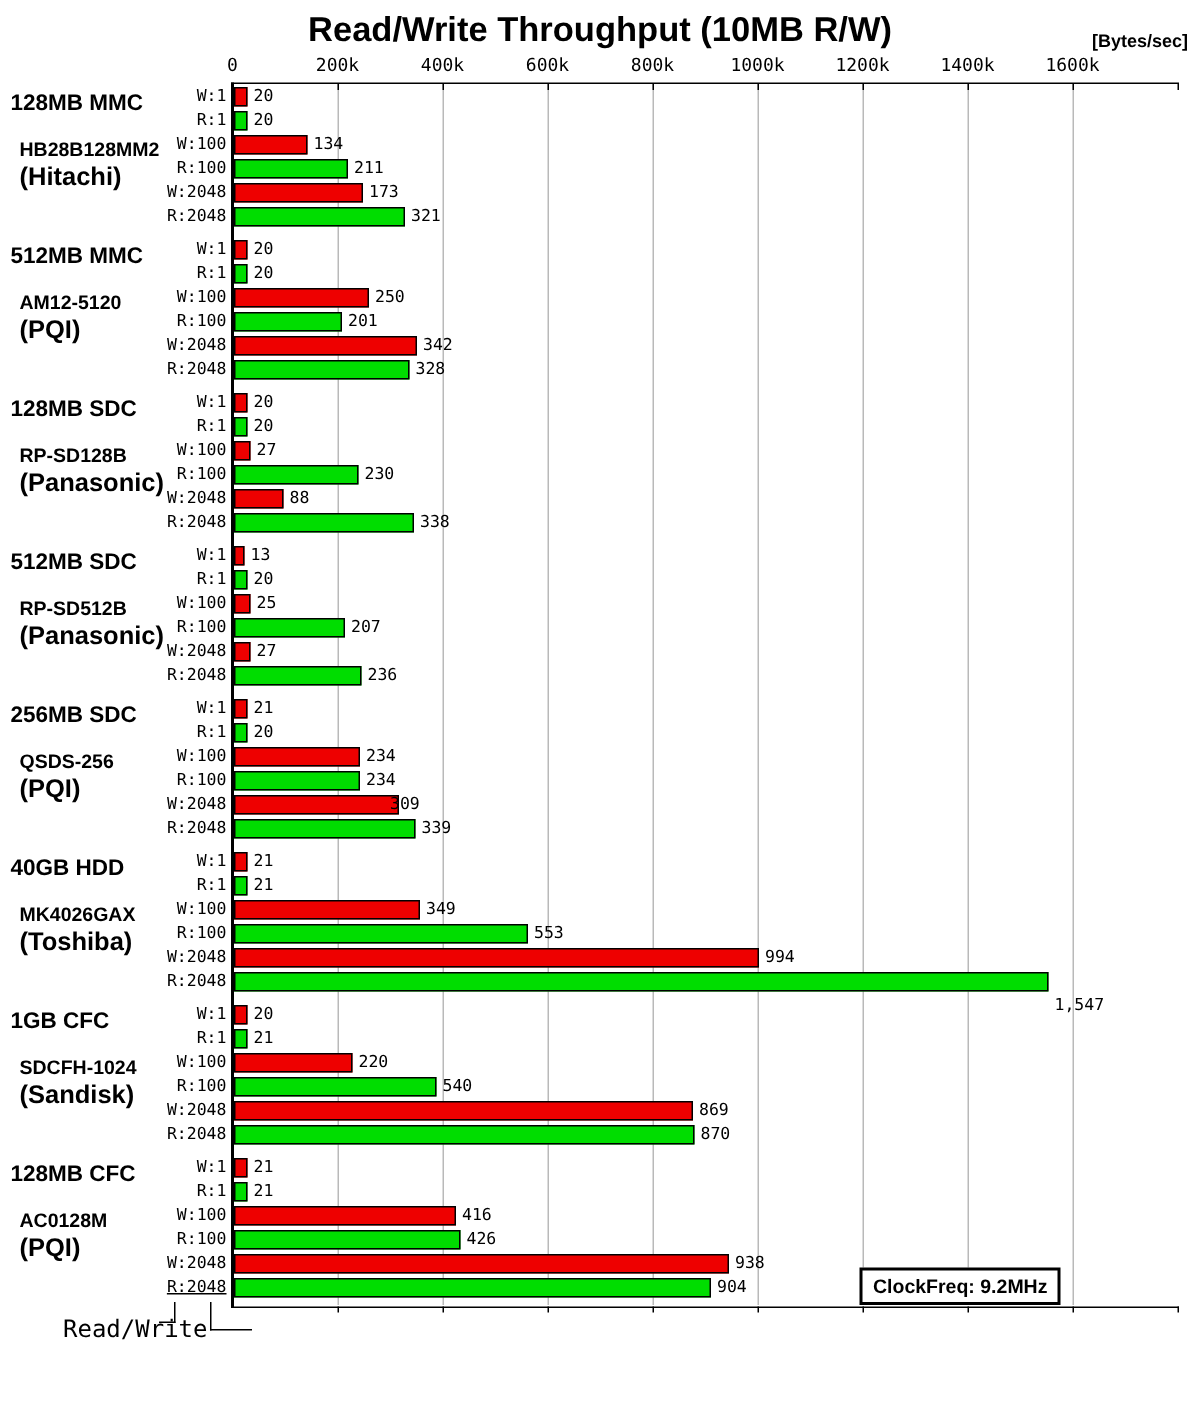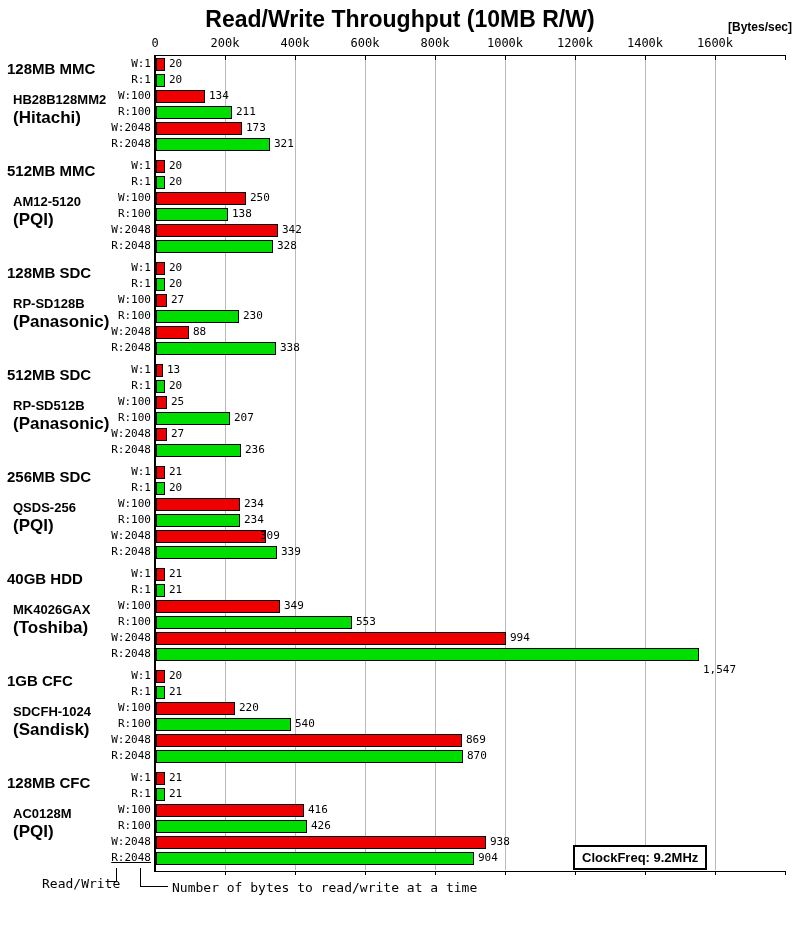--- a/index.html
+++ b/index.html
@@ -49,21 +49,21 @@
   .device-model { position:absolute; left:13px; font-size:13px; font-weight:bold; white-space:nowrap; }
   .device-maker { position:absolute; left:13px; font-size:17px; font-weight:bold; white-space:nowrap; }
   .legend-box {
     position:absolute; left:573px; top:845px;
     background:#fff; border:2px solid #000; padding:2px 7px;
     font-size:13px; font-weight:bold; line-height:17px; white-space:nowrap;
     z-index:5;
   }
   .callout-line { position:absolute; background:#000; }
   .callout-text {
-    position:absolute; font-size:13px; color:#000; white-space:nowrap;
+    position:absolute; font-size:16px; color:#000; white-space:nowrap;
     font-family:"DejaVu Sans Mono", monospace;
   }
   .note {
     position:absolute; left:8px; top:908px;
     font-size:20px; font-style:italic; white-space:nowrap;
   }
 </style>
 </head>
 <body>
 
@@ -108,21 +108,21 @@
       <div class="bar-value" style="left: 91px; top: 66px;">173</div>
       <div class="bar" style="left: 1px; top: 83px; width: 112px; background: rgb(0, 221, 0);"></div>
       <div class="bar-value" style="left: 119px; top: 82px;">321</div>
       <div class="bar" style="left: 1px; top: 105px; width: 7px; background: rgb(238, 0, 0);"></div>
       <div class="bar-value" style="left: 14px; top: 104px;">20</div>
       <div class="bar" style="left: 1px; top: 121px; width: 7px; background: rgb(0, 221, 0);"></div>
       <div class="bar-value" style="left: 14px; top: 120px;">20</div>
       <div class="bar" style="left: 1px; top: 137px; width: 88px; background: rgb(238, 0, 0);"></div>
       <div class="bar-value" style="left: 95px; top: 136px;">250</div>
       <div class="bar" style="left: 1px; top: 153px; width: 70px; background: rgb(0, 221, 0);"></div>
-      <div class="bar-value" style="left: 77px; top: 152px;">138</div>
+      <div class="bar-value" style="left: 77px; top: 152px;">201</div>
       <div class="bar" style="left: 1px; top: 169px; width: 120px; background: rgb(238, 0, 0);"></div>
       <div class="bar-value" style="left: 127px; top: 168px;">342</div>
       <div class="bar" style="left: 1px; top: 185px; width: 115px; background: rgb(0, 221, 0);"></div>
       <div class="bar-value" style="left: 122px; top: 184px;">328</div>
       <div class="bar" style="left: 1px; top: 207px; width: 7px; background: rgb(238, 0, 0);"></div>
       <div class="bar-value" style="left: 14px; top: 206px;">20</div>
       <div class="bar" style="left: 1px; top: 223px; width: 7px; background: rgb(0, 221, 0);"></div>
       <div class="bar-value" style="left: 14px; top: 222px;">20</div>
       <div class="bar" style="left: 1px; top: 239px; width: 9px; background: rgb(238, 0, 0);"></div>
       <div class="bar-value" style="left: 16px; top: 238px;">27</div>
@@ -272,21 +272,20 @@
 
   <div class="legend-box">
     <div>ClockFreq: 9.2MHz</div>
   </div>
 
   <div class="callout-line" style="left:116px; top:868px; width:1px; height:14px;"></div>
   <div class="callout-line" style="left:106px; top:881px; width:11px; height:1px;"></div>
   <div class="callout-line" style="left:140px; top:868px; width:1px; height:19px;"></div>
   <div class="callout-line" style="left:140px; top:886px; width:28px; height:1px;"></div>
   <div class="callout-text" style="left:42px; top:876px;">Read/Write</div>
-  <div class="callout-text" style="left:172px; top:880px;">Number of bytes to read/write at a time</div>
 
 <div class="tick-top" style="left: 225px; top: 56px;"></div>
     <div class="tick-bottom" style="left: 225px; top: 871px;"></div>
     <div class="tick-top" style="left: 295px; top: 56px;"></div>
     <div class="tick-bottom" style="left: 295px; top: 871px;"></div>
     <div class="tick-top" style="left: 365px; top: 56px;"></div>
     <div class="tick-bottom" style="left: 365px; top: 871px;"></div>
     <div class="tick-top" style="left: 435px; top: 56px;"></div>
     <div class="tick-bottom" style="left: 435px; top: 871px;"></div>
     <div class="tick-top" style="left: 505px; top: 56px;"></div>

